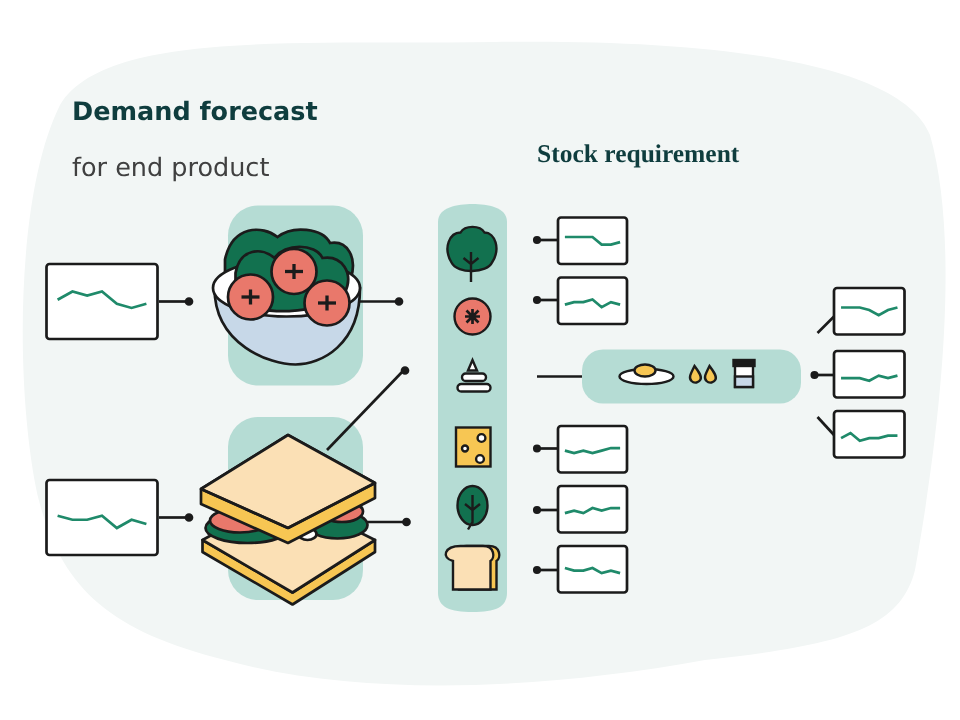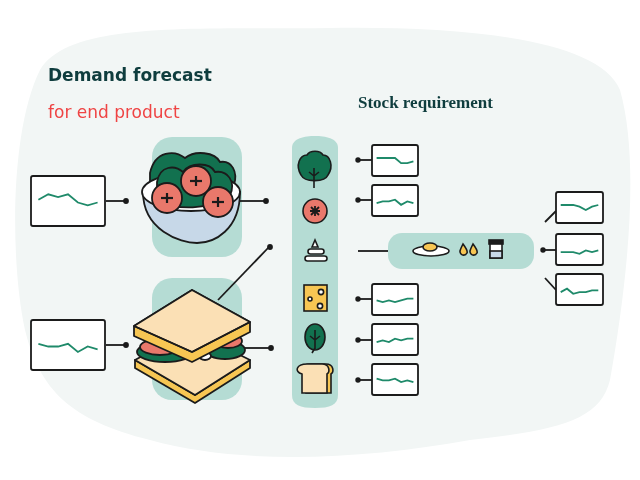--- a/index.html
+++ b/index.html
@@ -1,20 +1,20 @@
 <!DOCTYPE html>
 <html><head>
 <meta charset="utf-8">
 <style>
   html, body { margin:0; padding:0; background:#ffffff; }
   body { width:640px; height:480px; position:relative; overflow:hidden; font-family:"DejaVu Sans", sans-serif; }
   svg { position:absolute; left:0; top:0; }
   .title { position:absolute; color:#0f3d3e; }
   .t-bold { font-weight:bold; font-size:17px; }
-  .t-light { font-size:17px; color:#ef4444; }
+  .t-light { font-size:17px; color:#404040; }
 </style>
 </head>
 <body>
 
 <svg width="640" height="480" viewBox="0 0 640 480">
 
   <path fill="#f2f6f5" d="M40,70 C70,20 200,30 330,28 C470,26 600,40 620,90 C640,160 628,280 610,380 C600,420 560,430 470,440 C360,460 240,465 150,440 C70,420 40,390 25,330 C10,260 10,130 40,70 Z"></path>
 
   <rect x="152" y="137" width="90" height="120" rx="20" fill="#b5dcd4"></rect>
   <rect x="152" y="278" width="90" height="122" rx="20" fill="#b5dcd4"></rect>

